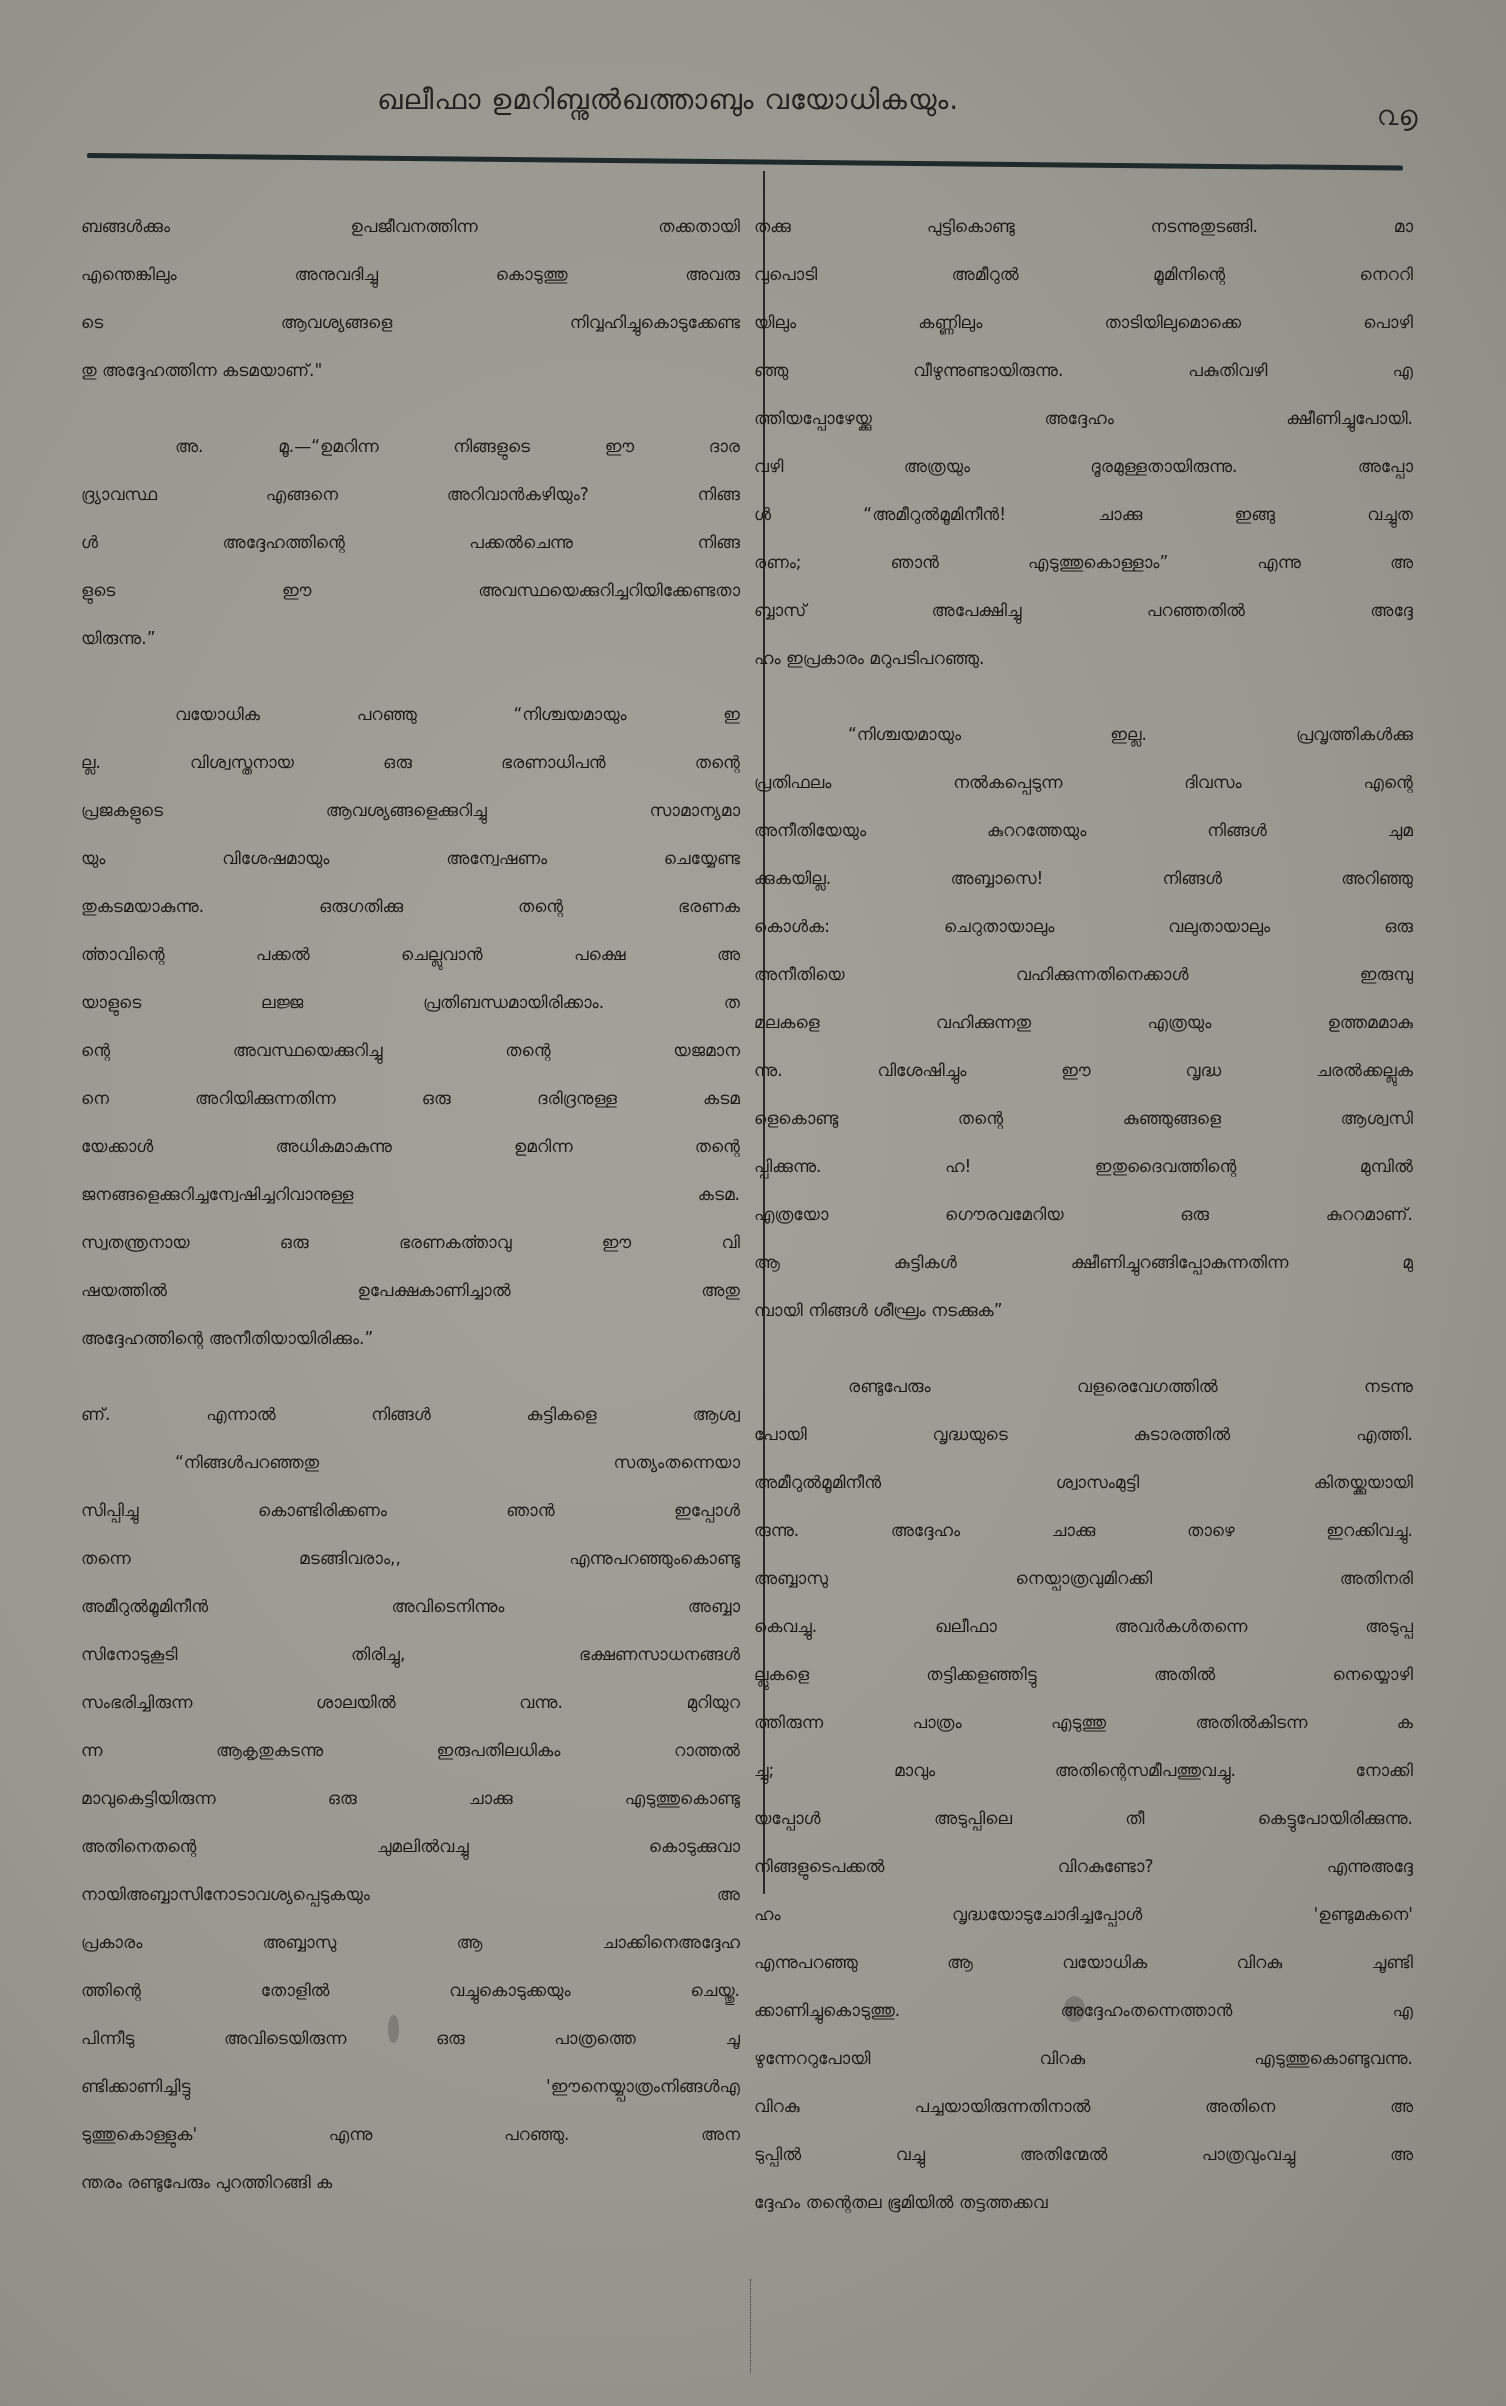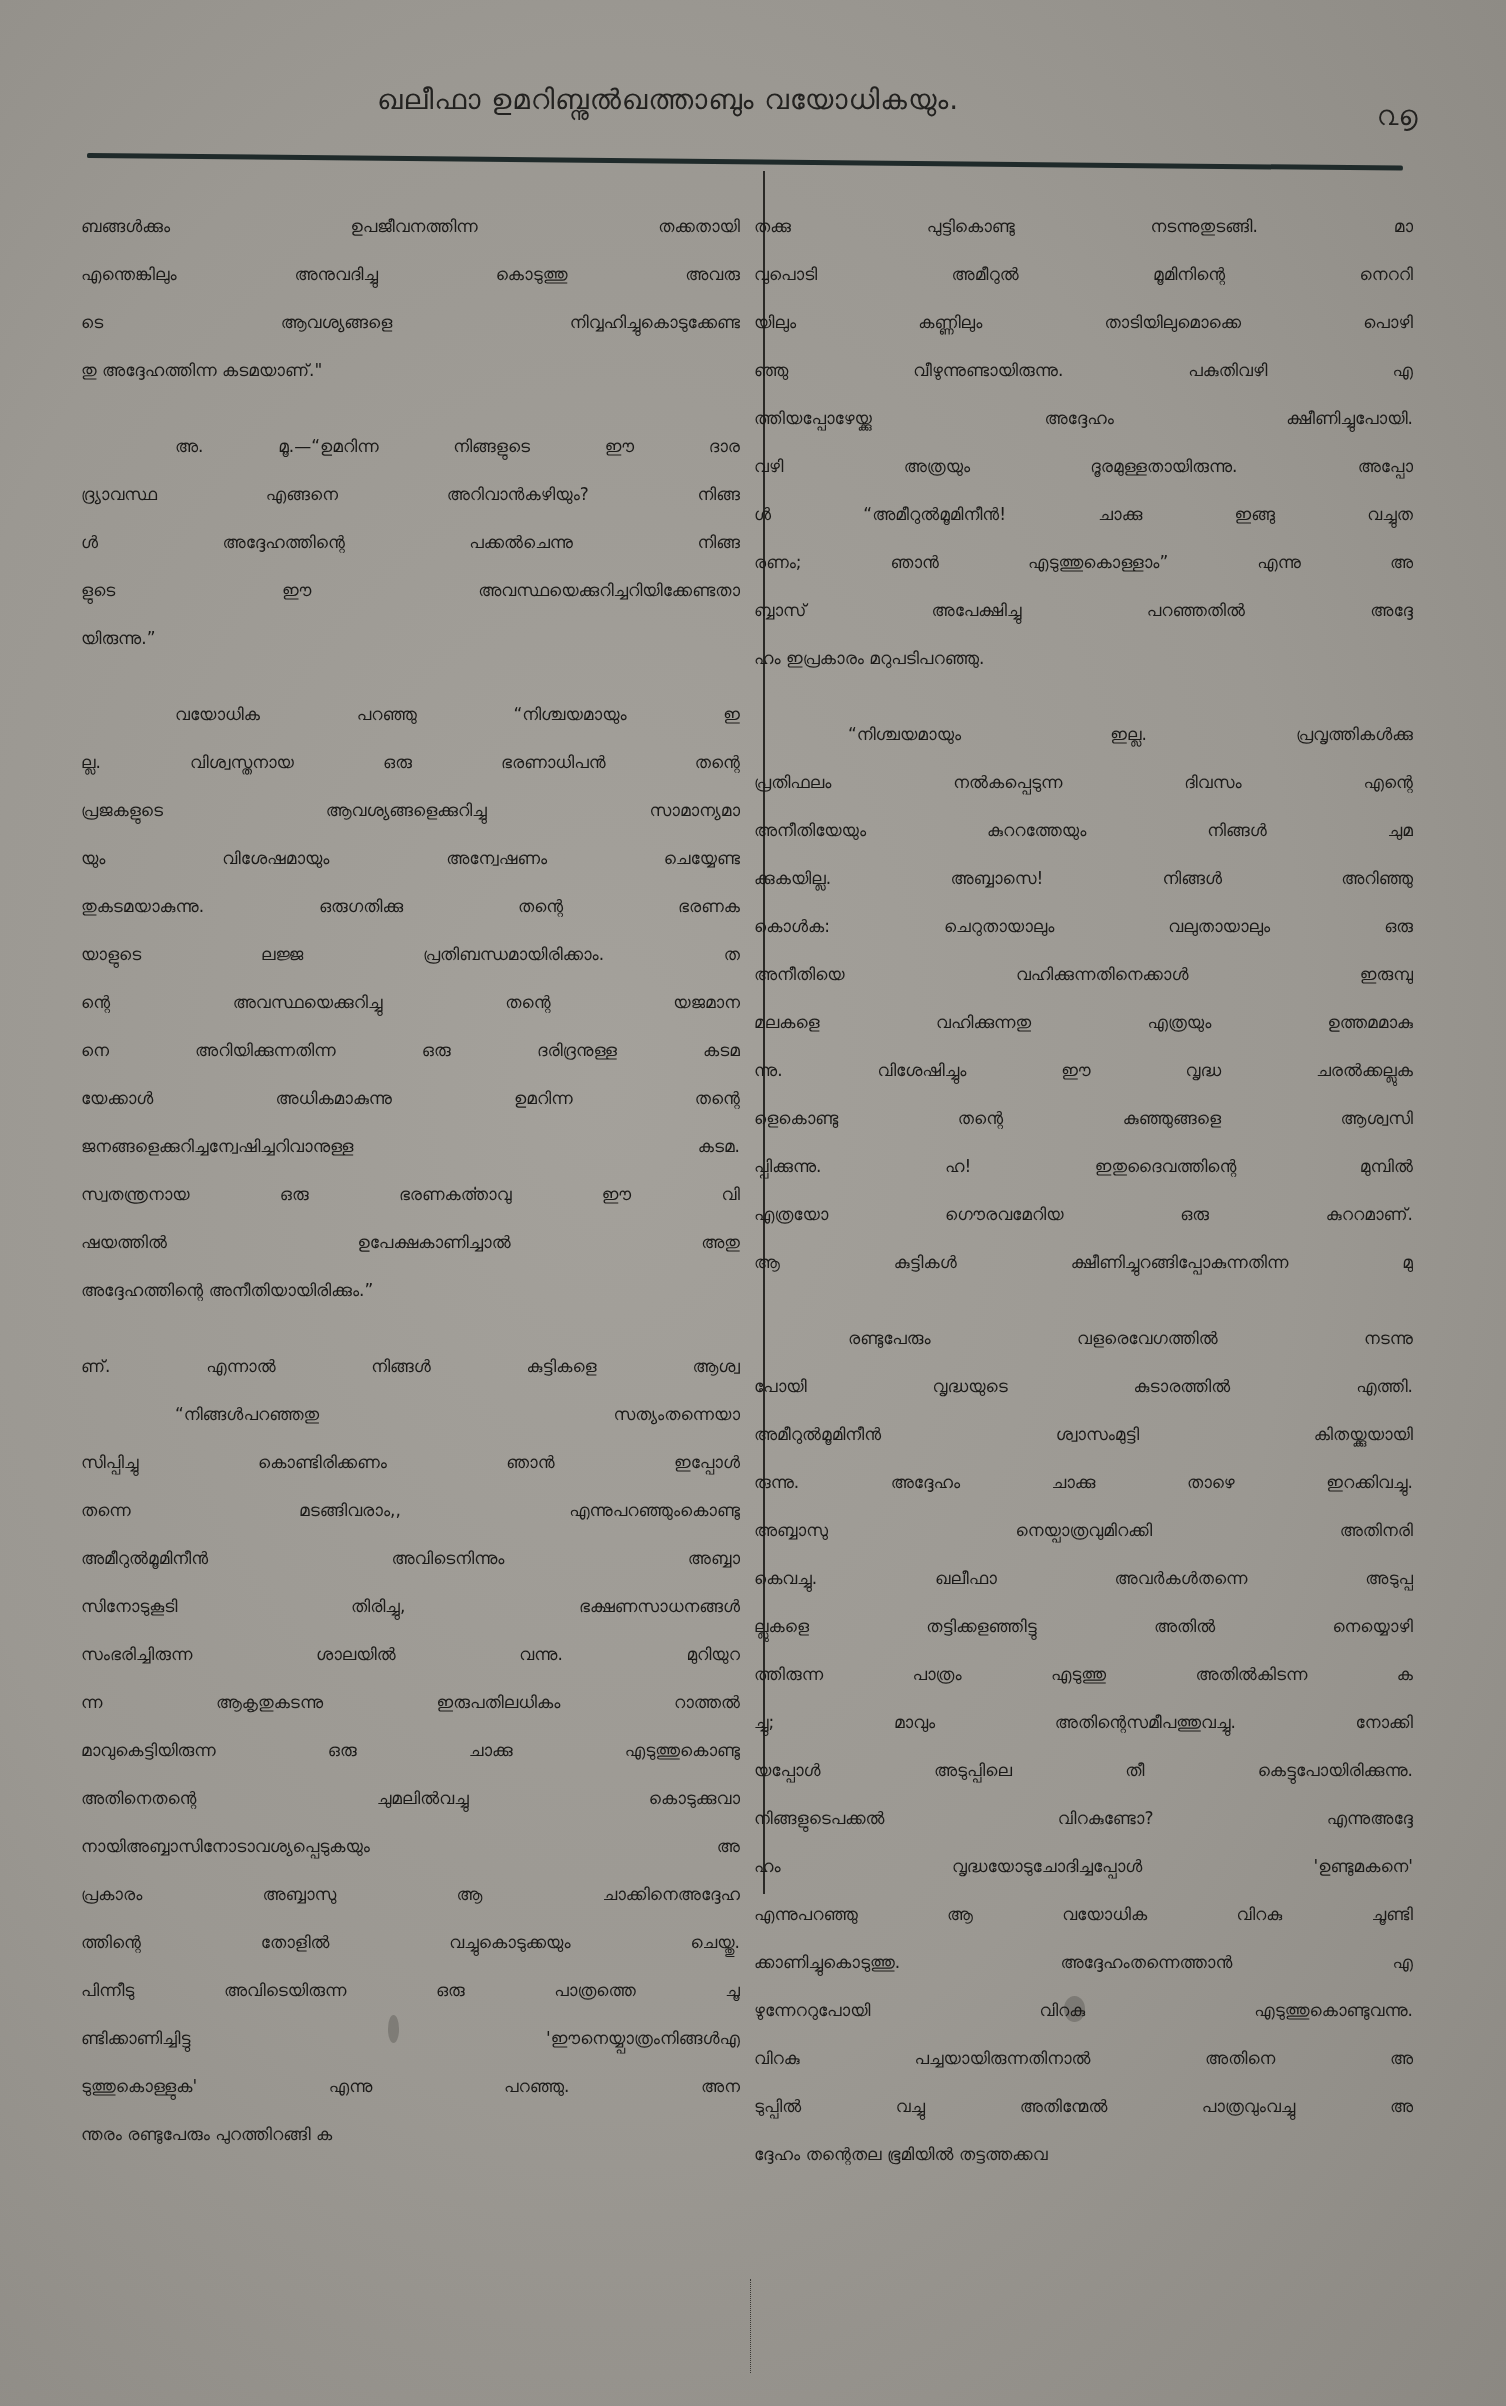--- a/index.html
+++ b/index.html
@@ -81,20 +81,21 @@
         <span class="line">ൾ അദ്ദേഹത്തിന്റെ പക്കൽചെന്നു നിങ്ങ</span>
         <span class="line">ളുടെ ഈ അവസ്ഥയെക്കുറിച്ചറിയിക്കേണ്ടതാ</span>
         <span class="line last">യിരുന്നു.”</span>
       </div>
       <div class="para">
         <span class="line indent">വയോധിക പറഞ്ഞു “നിശ്ചയമായും ഇ</span>
         <span class="line">ല്ല. വിശ്വസ്തനായ ഒരു ഭരണാധിപൻ തന്റെ</span>
         <span class="line">പ്രജകളുടെ ആവശ്യങ്ങളെക്കുറിച്ചു സാമാന്യമാ</span>
         <span class="line">യും വിശേഷമായും അന്വേഷണം ചെയ്യേണ്ട</span>
         <span class="line">തുകടമയാകുന്നു. ഒരുഗതിക്കു തന്റെ ഭരണക</span>
+        <span class="line">ൎത്താവിന്റെ പക്കൽ ചെല്ലുവാൻ പക്ഷെ അ</span>
         <span class="line">യാളുടെ ലജ്ജ പ്രതിബന്ധമായിരിക്കാം. ത</span>
         <span class="line">ന്റെ അവസ്ഥയെക്കുറിച്ചു തന്റെ യജമാന</span>
         <span class="line">നെ അറിയിക്കുന്നതിന്ന ഒരു ദരിദ്രനുള്ള കടമ</span>
         <span class="line">യേക്കാൾ അധികമാകുന്നു ഉമറിന്ന തന്റെ</span>
         <span class="line">ജനങ്ങളെക്കുറിച്ചന്വേഷിച്ചറിവാനുള്ള കടമ.</span>
         <span class="line">സ്വതന്ത്രനായ ഒരു ഭരണകൎത്താവു ഈ വി</span>
         <span class="line">ഷയത്തിൽ ഉപേക്ഷകാണിച്ചാൽ അതു</span>
         <span class="line last">അദ്ദേഹത്തിന്റെ അനീതിയായിരിക്കും.”</span>
       </div>
       <div class="para">
@@ -136,20 +137,21 @@
         <span class="line">അനീതിയേയും കുററത്തേയും നിങ്ങൾ ചുമ</span>
         <span class="line">ക്കുകയില്ല. അബ്ബാസെ! നിങ്ങൾ അറിഞ്ഞു</span>
         <span class="line">കൊൾക: ചെറുതായാലും വലുതായാലും ഒരു</span>
         <span class="line">അനീതിയെ വഹിക്കുന്നതിനെക്കാൾ ഇരുമ്പു</span>
         <span class="line">മലകളെ വഹിക്കുന്നതു എത്രയും ഉത്തമമാകു</span>
         <span class="line">ന്നു. വിശേഷിച്ചും ഈ വൃദ്ധ ചരൽക്കല്ലുക</span>
         <span class="line">ളെകൊണ്ടു തന്റെ കുഞ്ഞുങ്ങളെ ആശ്വസി</span>
         <span class="line">പ്പിക്കുന്നു. ഹ! ഇതുദൈവത്തിന്റെ മുമ്പിൽ</span>
         <span class="line">എത്രയോ ഗൌരവമേറിയ ഒരു കുററമാണ്.</span>
         <span class="line">ആ കുട്ടികൾ ക്ഷീണിച്ചുറങ്ങിപ്പോകുന്നതിന്ന മു</span>
+        <span class="line last">മ്പായി നിങ്ങൾ ശീഘ്രം നടക്കുക”</span>
       </div>
       <div class="para">
         <span class="line indent">രണ്ടുപേരും വളരെവേഗത്തിൽ നടന്നു</span>
         <span class="line">പോയി വൃദ്ധയുടെ കുടാരത്തിൽ എത്തി.</span>
         <span class="line">അമീറുൽമൂമിനീൻ ശ്വാസംമുട്ടി കിതയ്ക്കുയായി</span>
         <span class="line">രുന്നു. അദ്ദേഹം ചാക്കു താഴെ ഇറക്കിവച്ചു.</span>
         <span class="line">അബ്ബാസു നെയ്പാത്രവുമിറക്കി അതിനരി</span>
         <span class="line">കെവച്ചു. ഖലീഫാ അവർകൾതന്നെ അടുപ്പ</span>
         <span class="line">ല്ലുകളെ തട്ടിക്കളഞ്ഞിട്ടു അതിൽ നെയ്യൊഴി</span>
         <span class="line">ത്തിരുന്ന പാത്രം എടുത്തു അതിൽകിടന്ന ക</span>

